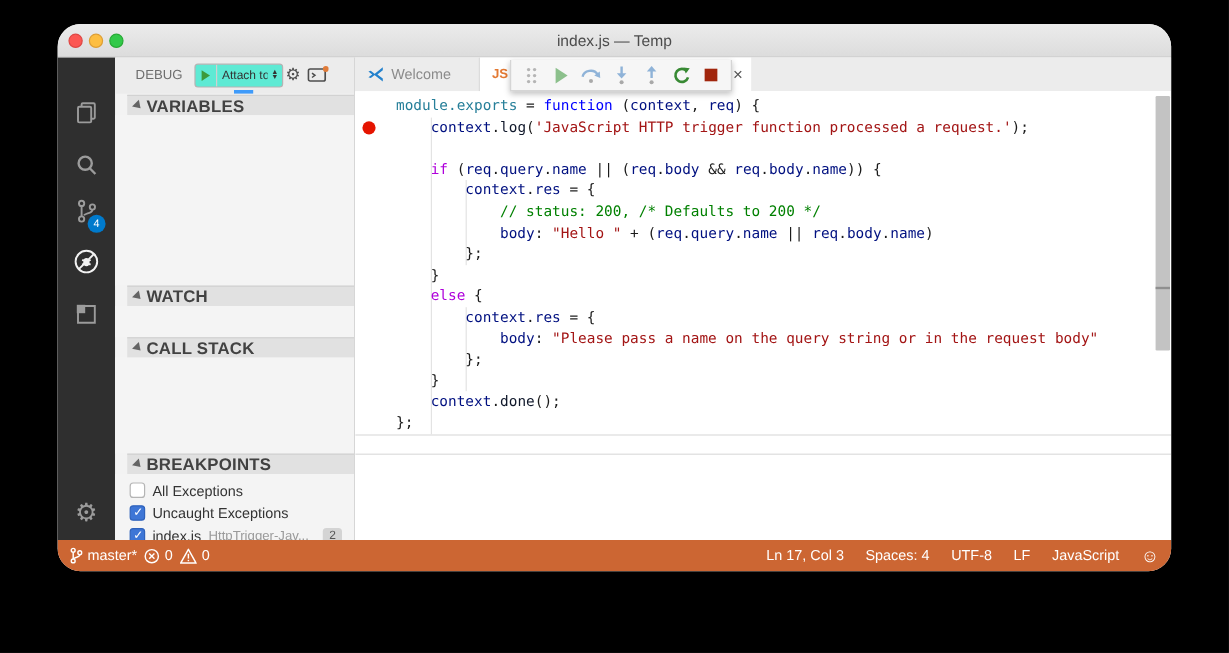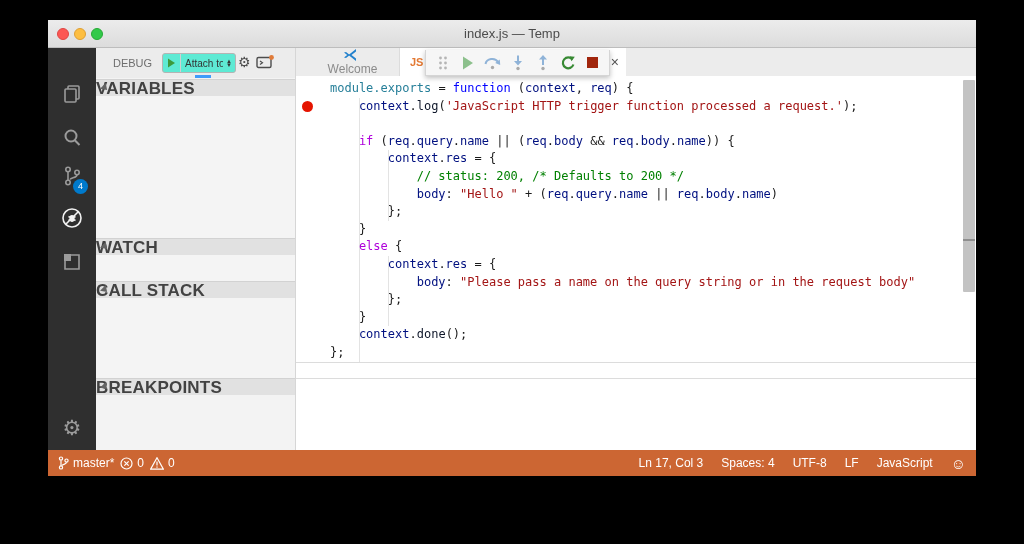--- a/index.html
+++ b/index.html
@@ -1,19 +1,19 @@
 <!DOCTYPE html>
 <html style="--statusbar: #CC6633;"><head>
 <meta charset="utf-8">
 <style>
   * { margin:0; padding:0; box-sizing:border-box; }
   html,body { width:1024px; height:544px; background:#000; overflow:hidden;
               font-family:"Liberation Sans", sans-serif; }
   .window { position:absolute; left:48px; top:20px; width:928px; height:456px;
-            border-radius:0; overflow:hidden; background:#fff; }
+            border-radius:19px; overflow:hidden; background:#fff; }
 
   
   .titlebar { position:absolute; left:0; top:0; right:0; height:28px;
               background:linear-gradient(#ececec,#dcdcdc); border-bottom:1px solid #bdbdbd; }
   .tl { position:absolute; top:8px; width:12px; height:12px; border-radius:50%; }
   .tl.red    { left:9px;  background:#fc5753; border:1px solid #df4744; }
   .tl.yellow { left:26px; background:#fdbe41; border:1px solid #de9f34; }
   .tl.green  { left:43px; background:#32c949; border:1px solid #27aa35; }
   .win-title { position:absolute; left:0; right:0; top:0; height:28px; line-height:28px;
                text-align:center; font-size:13px; color:#4c4c4c; }
@@ -35,44 +35,44 @@
   .dbg-combo { position:absolute; left:66px; top:5px; width:74px; height:20px; background:#5eead4;
                border:1px solid #b4b4b4; border-radius:3px; display:flex; align-items:center; }
   .dbg-play { width:18px; height:100%; border-right:1px solid #d0d0d0; display:flex;
               align-items:center; justify-content:center; }
   .dbg-combo-label { flex:1; font-size:10px; color:#333; padding-left:4px; white-space:nowrap; overflow:hidden; }
   .stepper { display:flex; flex-direction:column; line-height:4px; font-size:6px; color:#333; padding:0 3px; }
   .dbg-gear { position:absolute; left:142px; top:6px; font-size:14px; color:#4d4d4d; }
   .dbg-console { position:absolute; left:160px; top:7px; }
   .focus-underline { position:absolute; left:99px; top:27px; width:16px; height:3px; background:#3f9bfa; }
 
-  .section-header { position:absolute; left:0; right:0; height:17px; background:#e1e1e1;
-                    border-top:1px solid #d2d2d2; font-size:17px; font-weight:bold; color:#424242;
-                    line-height:17px; padding-left:0; letter-spacing:.2px; }
+  .section-header { position:absolute; left:10px; right:0; height:17px; background:#e1e1e1;
+                    border-top:1px solid #d2d2d2; font-size:14px; font-weight:bold; color:#424242;
+                    line-height:17px; padding-left:16px; letter-spacing:.2px; }
   .sec-arrow { position:absolute; left:5px; top:5px; width:0; height:0;
                border-left:4px solid transparent; border-right:4px solid transparent;
                border-top:6px solid #646464; transform:rotate(-45deg); }
   .sec-body { position:absolute; left:0; right:0; background:#f4f4f4; }
 
   .bp-row { position:absolute; left:0; right:0; height:19px; display:flex; align-items:center; padding-left:12px; }
   .cbx { width:13px; height:13px; border-radius:3px; margin-right:6px; flex:0 0 13px; position:relative; }
   .cbx.off { background:#fff; border:1px solid #b5b5b5; }
   .cbx.on  { background:#3e76d6; border:1px solid #2f62bb; }
   .cbx.on::after { content:"✓"; position:absolute; left:2px; top:-1px; color:#fff; font-size:10px; }
   .bp-label { font-size:12px; color:#333; white-space:nowrap; }
   .bp-detail { font-size:11px; color:#9a9a9a; margin-left:6px; white-space:nowrap; overflow:hidden; flex:1; }
   .bp-badge { background:#d4d4d4; color:#555; border-radius:3px; font-size:10px; line-height:14px;
               padding:0 5px; margin-right:10px; }
 
   
   .editorgroup { position:absolute; left:248px; top:28px; right:0; bottom:26px; background:#fff; }
   .tabbar { position:absolute; left:0; top:0; right:0; height:28px; background:#ececec; }
   .tab { position:absolute; top:0; height:28px; display:flex; align-items:center; font-size:12px; }
   .tab.welcome { left:0; width:104px; background:#ececec; border-right:1px solid #dcdcdc;
-                 color:#8b8b8b; padding-left:10px;flex-direction:column; }
+                 color:#8b8b8b; padding-left:10px; }
   .tab.active { left:104px; width:226px; background:#ffffff; color:#333; padding-left:10px; }
   .tab .ticon { margin-right:6px; display:flex; align-items:center; }
   .js-badge { color:#e37933; font-weight:bold; font-size:11px; font-family:"Liberation Sans",sans-serif; }
   .tab-close { position:absolute; right:7px; top:6px; font-size:14px; color:#555; }
 
   .editor { position:absolute; left:0; top:28px; right:0; bottom:0; background:#fff; overflow:hidden; }
   #code-lines { position:absolute; left:34px; top:4px; }
   .code-line { height:17.6px; line-height:17.6px; white-space:pre;
                font-family:"DejaVu Sans Mono", monospace; font-size:12px; }
   .tok-teal{color:#267f99} .tok-blue{color:#0000ff} .tok-purple{color:#af00db}
@@ -198,20 +198,36 @@
 
     <div class="section-header" style="top:233px">
       <span class="sec-arrow"></span>
       <span>CALL STACK</span>
     </div>
     <div class="sec-body" style="top:250px; height:80px"></div>
 
     <div class="section-header" style="top:330px">
       <span class="sec-arrow"></span>
       <span>BREAKPOINTS</span>
+    </div>
+    <div class="sec-body" style="top:347px; bottom:0">
+      <div class="bp-row" style="top:4px">
+        <span class="cbx off"></span>
+        <span class="bp-label">All Exceptions</span>
+      </div>
+      <div class="bp-row" style="top:23px">
+        <span class="cbx on"></span>
+        <span class="bp-label">Uncaught Exceptions</span>
+      </div>
+      <div class="bp-row" style="top:42px">
+        <span class="cbx on"></span>
+        <span class="bp-label">index.js</span>
+        <span class="bp-detail">HttpTrigger-Jav...</span>
+        <span class="bp-badge">2</span>
+      </div>
     </div>
   </div>
 
   <div class="editorgroup">
     <div class="tabbar">
       <div class="tab welcome">
         <span class="ticon">
           <svg width="14" height="14" viewBox="0 0 14 14">
             <polygon points="13,1 5.5,7 13,13 13,10.5 8.5,7 13,3.5" fill="#2482cd"></polygon>
             <polygon points="1,4.6 3,4 6.8,7 3,10 1,9.4 4.2,7" fill="#2482cd"></polygon>

